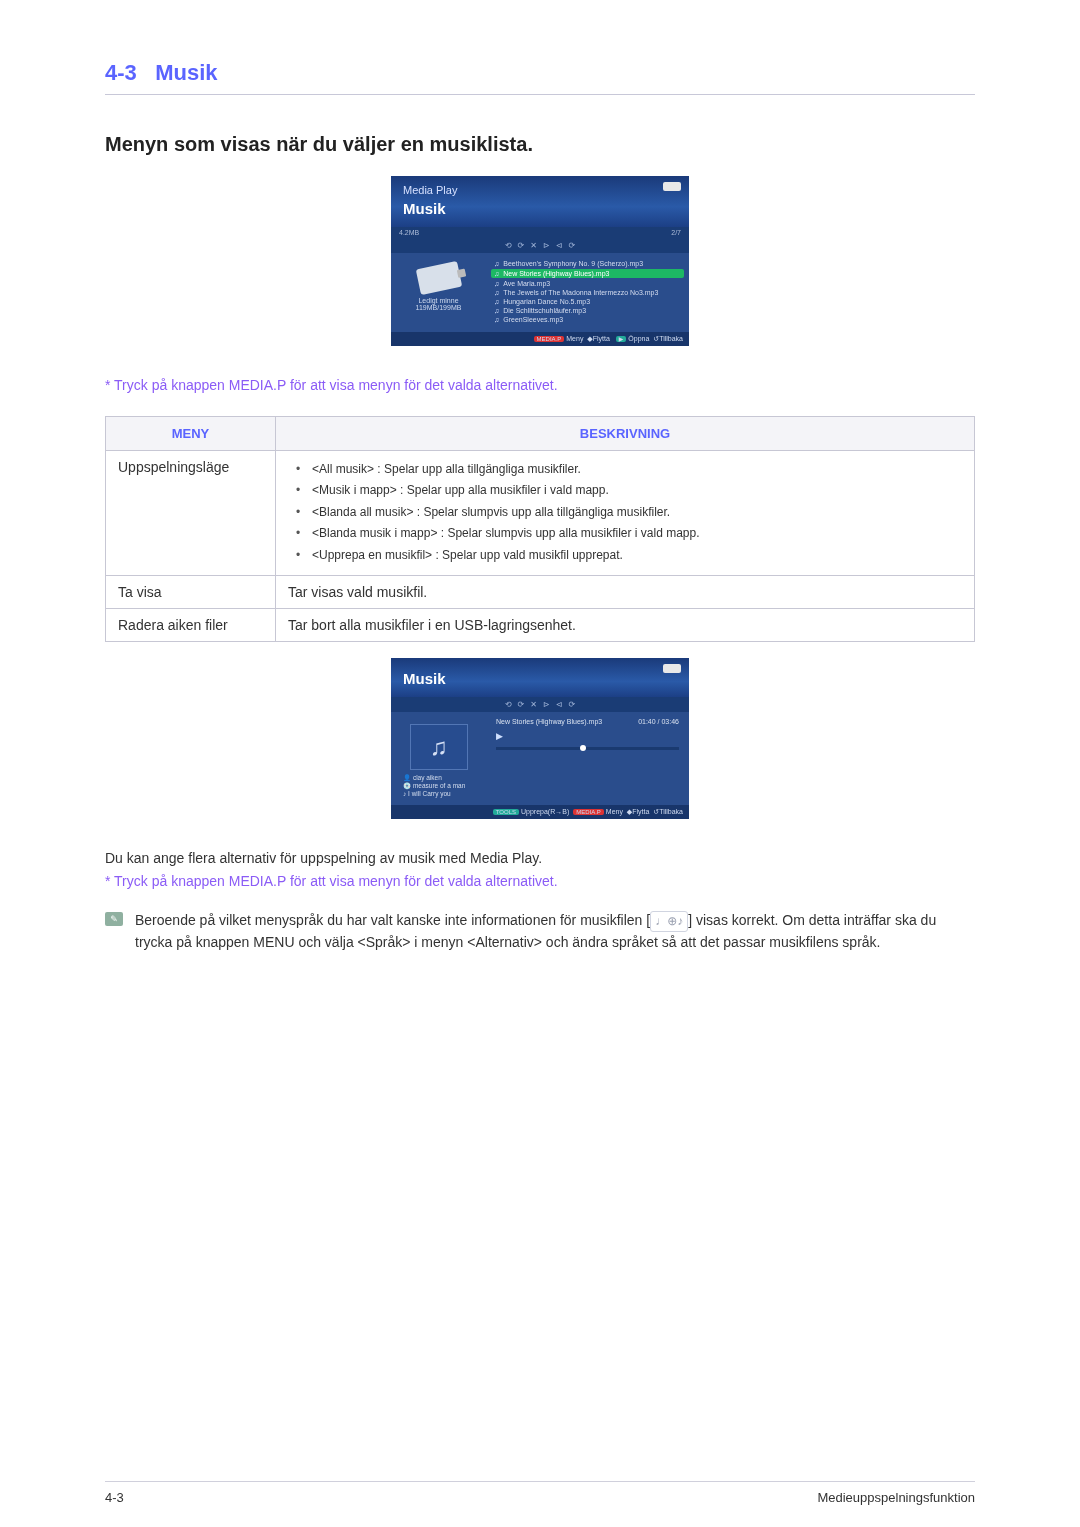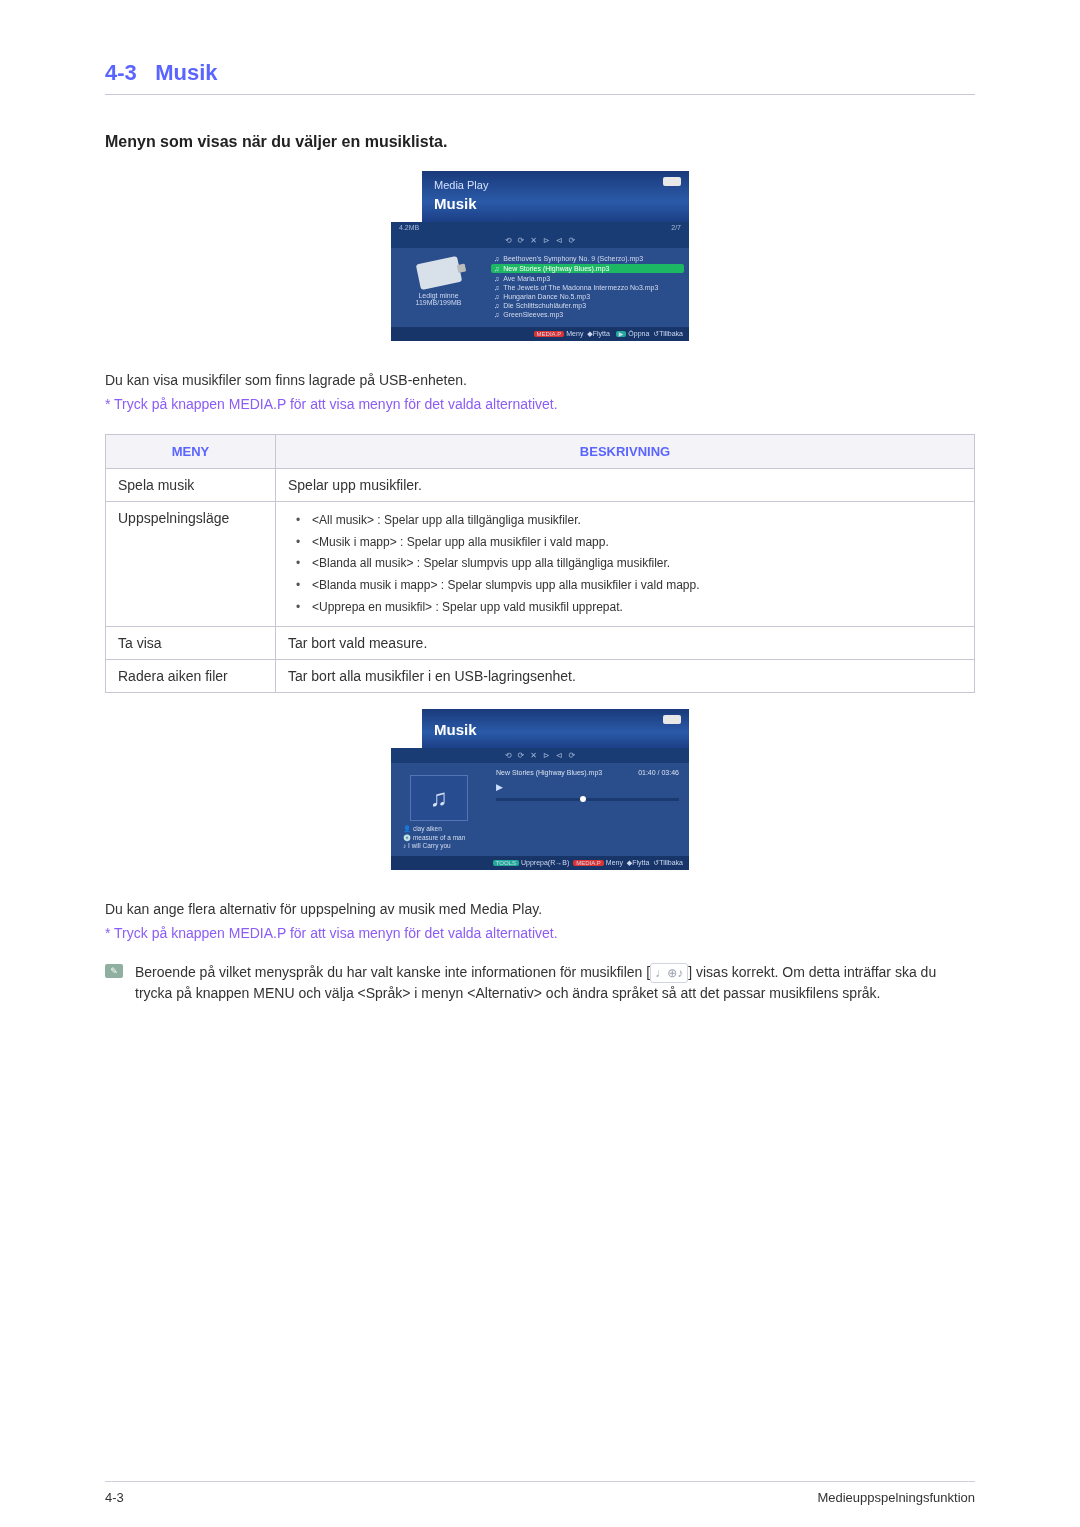--- a/index.html
+++ b/index.html
@@ -1,23 +1,23 @@
 <!DOCTYPE html>
 <html><head>
 <meta charset="utf-8">
 <style>
 * { margin:0; padding:0; box-sizing:border-box; }
 body { font-family:Arial,Helvetica,sans-serif; background:#fff; color:#333; }
 .page { width:1000px; min-height:1527px; margin:0 auto; padding:60px 65px 30px; position:relative; }
 .section-title { color:#5a64ff; font-size:22px; font-weight:bold; padding-bottom:8px; border-bottom:1px solid #c8c8d8; }
-.subtitle { font-size:16px; font-weight:bold; color:#222; margin-top:38px; margin-bottom:20px; }
+.subtitle { font-size:20px; font-weight:bold; color:#222; margin-top:38px; margin-bottom:20px; }
 
 
 .shot { width:298px; margin:0 auto 30px; color:#fff; font-size:9px; }
-.shot-top { background:linear-gradient(#1a3a7a,#2a5aa8 60%,#1c3f85); padding:8px 12px 10px; position:relative;margin-left:31px; }
+.shot-top { background:linear-gradient(#1a3a7a,#2a5aa8 60%,#1c3f85); padding:8px 12px 10px; position:relative; }
 .shot-top.no-title{min-height:14px}
 .mp-title{font-size:11px;color:#d5e0ff;}
 .mp-tab{font-size:15px;font-weight:bold;margin-top:4px;color:#fff}
 .usb-icon{position:absolute;right:8px;top:6px;width:18px;height:9px;background:#e8e8e8;border-radius:2px}
 .shot-body{background:#2a4d8c;display:flex;position:relative}
 .shot-left{width:95px;text-align:center;padding:6px;font-size:7px;color:#cdd9ef}
 .usb-big{width:42px;height:26px;background:#d8e0ea;border-radius:3px;margin:6px auto;transform:rotate(-12deg);position:relative}
 .usb-big:after{content:"";position:absolute;right:-6px;top:9px;width:8px;height:8px;background:#bbb;border-radius:1px}
 .transport{display:flex;gap:6px;justify-content:center;padding:3px 0;font-size:8px;background:#1a3c75;color:#bfd0ef}
 .transport span{opacity:.8}
@@ -121,50 +121,45 @@
             <span class="note-icon">♫</span>
             <span>GreenSleeves.mp3</span>
           </div>
         </div>
     </div>
     <div class="shot-footer">
       <span class="pill">MEDIA.P</span><span>Meny</span>&nbsp; ◆<span>Flytta</span>&nbsp; <span class="pill2">▶</span><span>Öppna</span>&nbsp; ↺<span>Tillbaka</span>
     </div>
   </div>
 
-  <p class="para">Du kan visa musikfiler som finns lagrade på USB-enheten.</p>
   <p class="note-para">* Tryck på knappen MEDIA.P för att visa menyn för det valda alternativet.</p>
 
   <table class="menu">
     <thead>
       <tr>
         <th>MENY</th>
         <th>BESKRIVNING</th>
       </tr>
     </thead>
     <tbody id="menu-tbody">
-        <tr>
-          <td>Spela musik</td>
-          <td>Spelar upp musikfiler.</td>
-        </tr>
         <tr>
           <td>Uppspelningsläge</td>
           <td>
             <ul class="bullets">
               <li>&lt;All musik&gt; : Spelar upp alla tillgängliga musikfiler.</li>
               <li>&lt;Musik i mapp&gt; : Spelar upp alla musikfiler i vald mapp.</li>
               <li>&lt;Blanda all musik&gt; : Spelar slumpvis upp alla tillgängliga musikfiler.</li>
               <li>&lt;Blanda musik i mapp&gt; : Spelar slumpvis upp alla musikfiler i vald mapp.</li>
               <li>&lt;Upprepa en musikfil&gt; : Spelar upp vald musikfil upprepat.</li>
             </ul>
           </td>
         </tr>
         <tr>
           <td>Ta visa</td>
-          <td>Tar bort vald measure.</td>
+          <td>Tar visas vald musikfil.</td>
         </tr>
         <tr>
           <td>Radera aiken filer</td>
           <td>Tar bort alla musikfiler i en USB-lagringsenhet.</td>
         </tr>
       </tbody>
   </table>
 
 
   <div class="shot">

